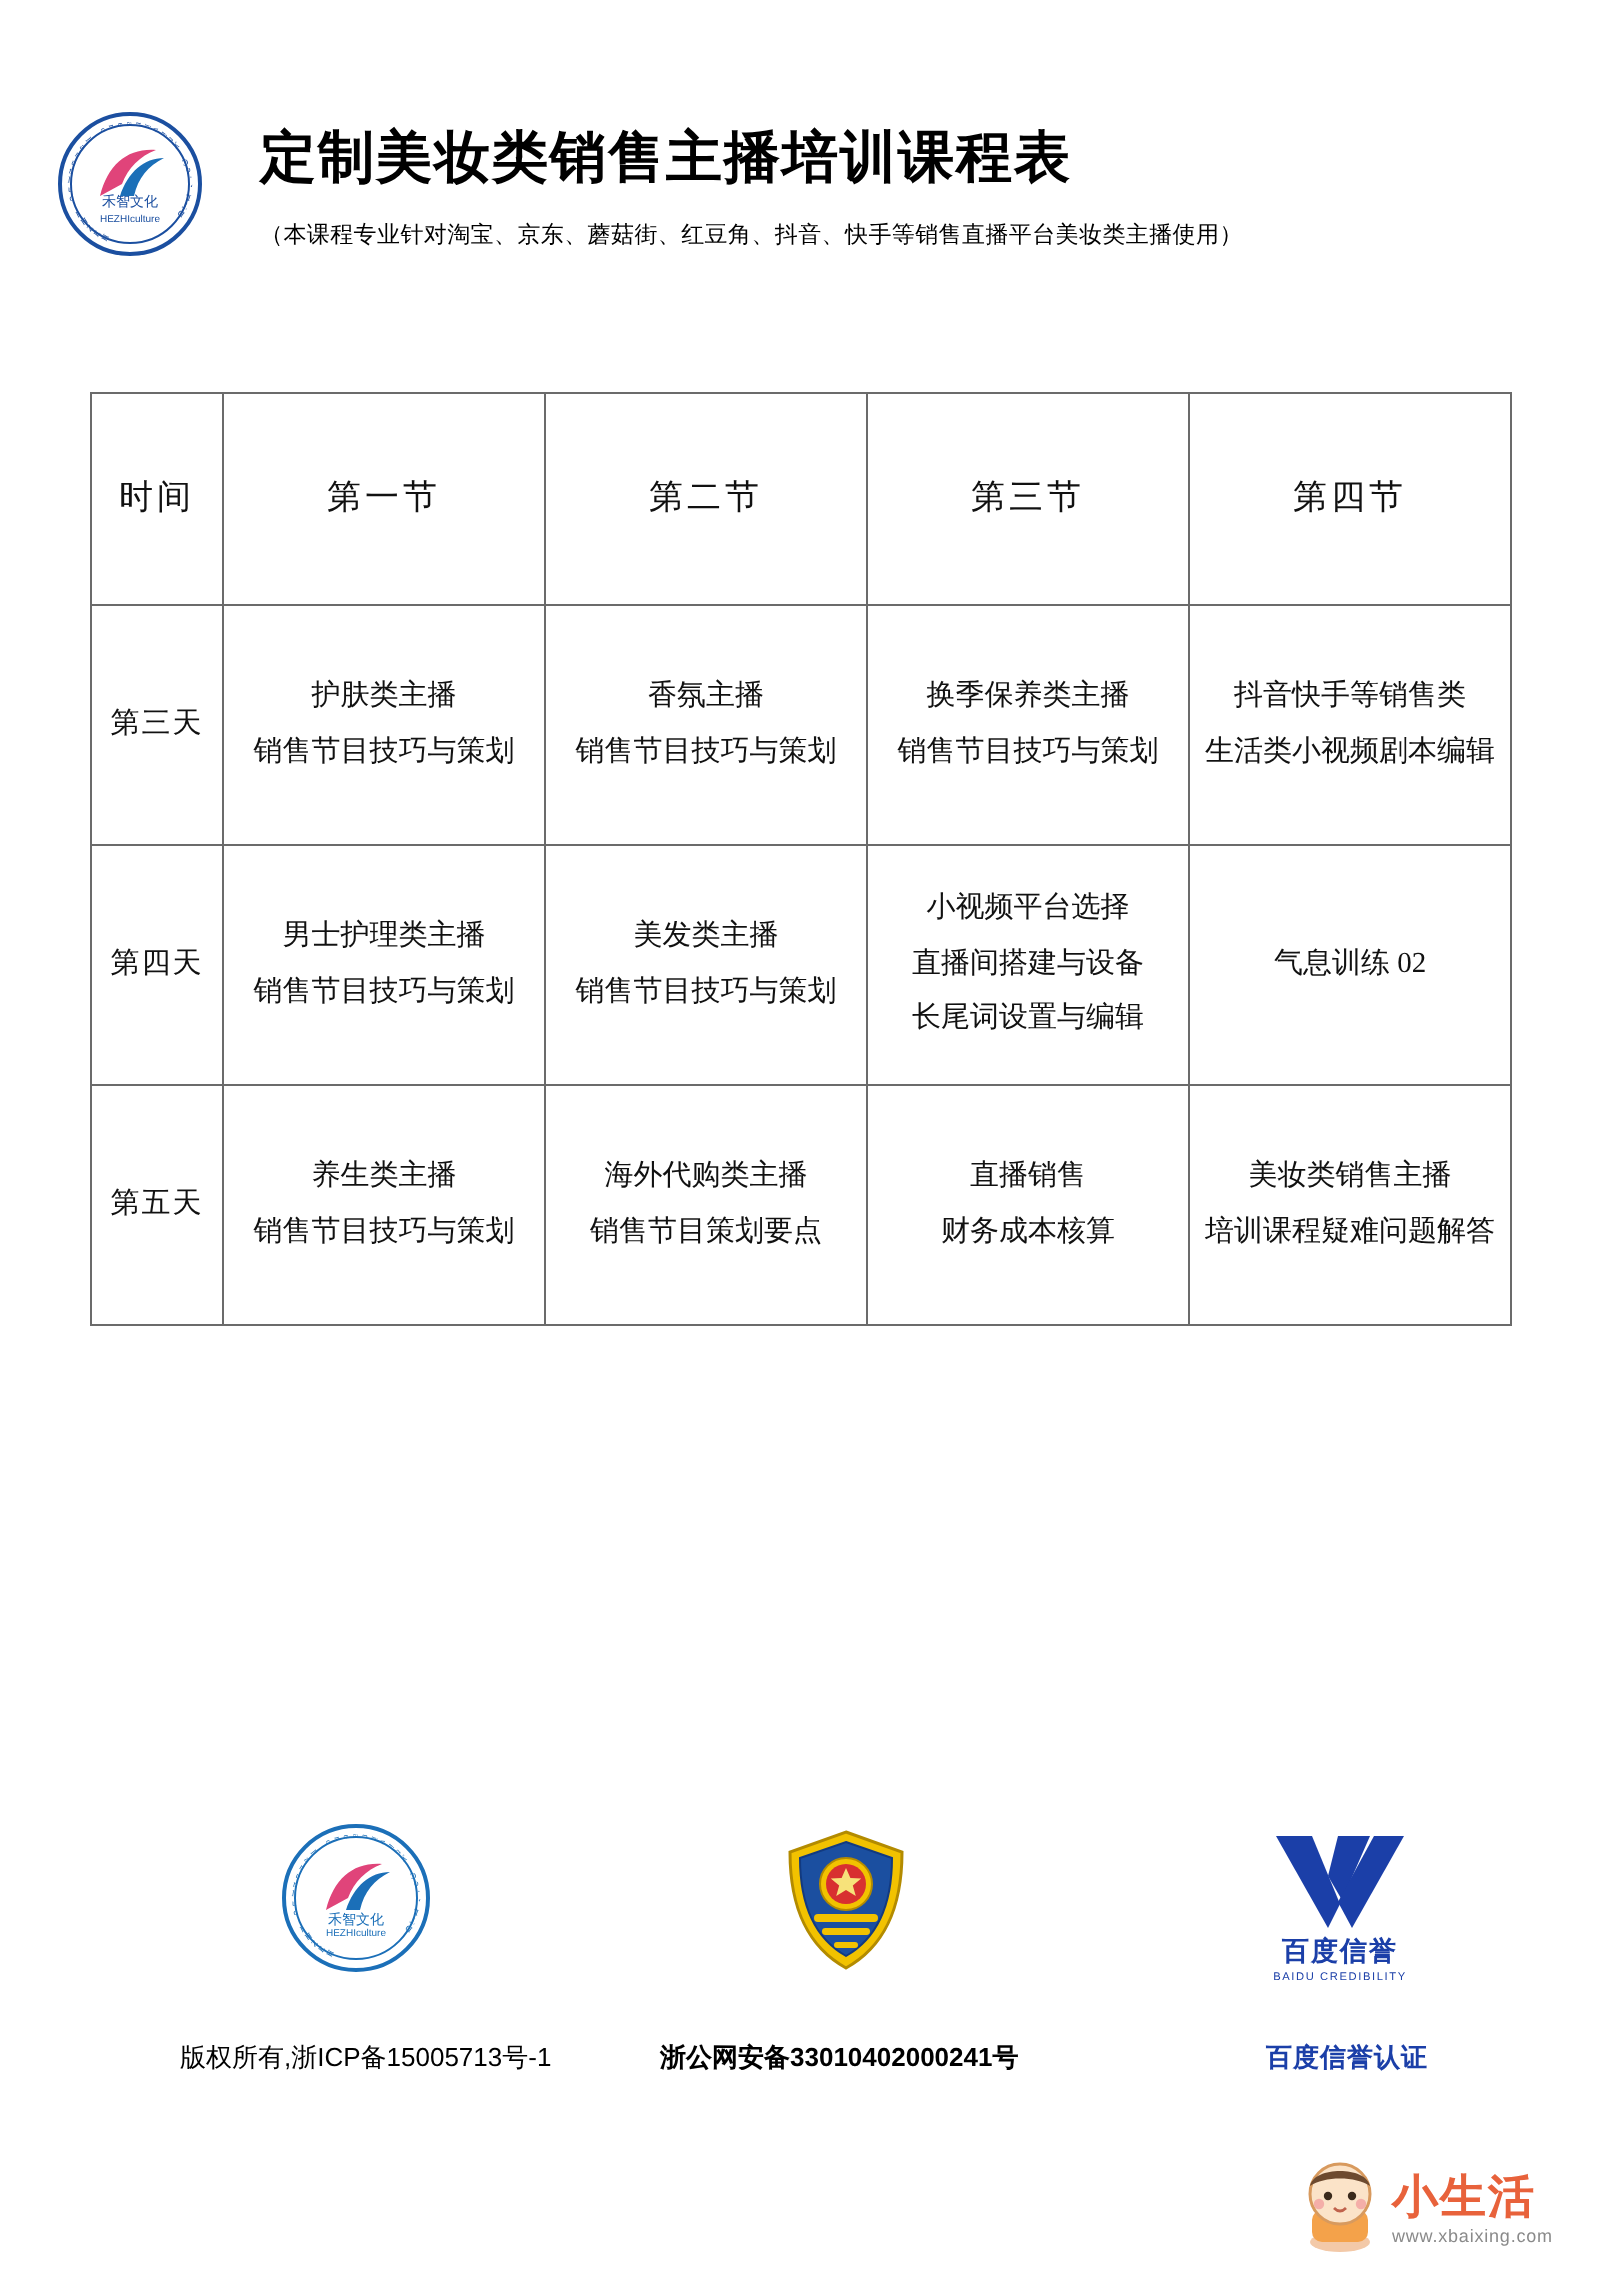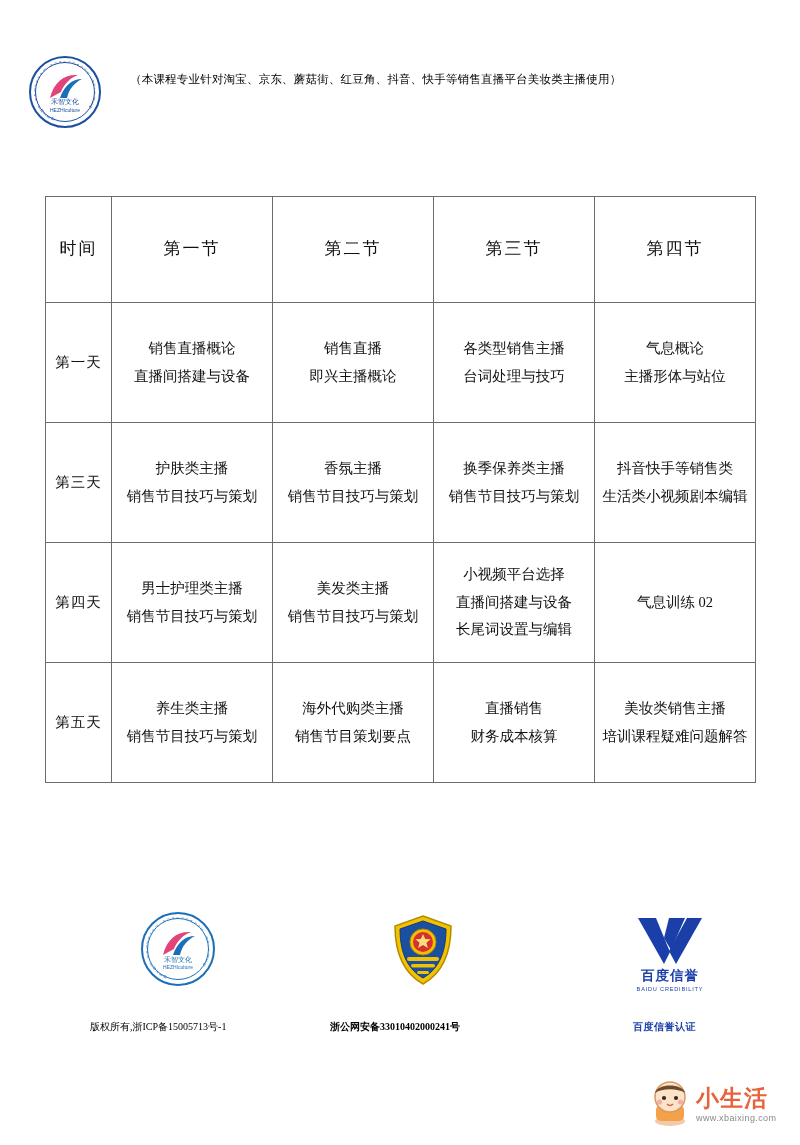--- a/index.html
+++ b/index.html
@@ -226,22 +226,22 @@
 
   .footer-lines {
     position: absolute;
     left: 0;
     top: 108px;
     width: 800px;
     height: 30px;
   }
   .fline {
     position: absolute;
-    font-family: Liberation Serif, serif;
-    font-size: 10px;
+    font-family: Liberation Sans, sans-serif;
+    font-size: 13px;
     color: #000;
     white-space: nowrap;
   }
   .fline-1 { left: 90px; top: 0; }
   .fline-2 { left: 330px; top: 0; font-weight: bold; }
   .fline-3 { left: 633px; top: 0; font-weight: bold; color: #1b3fa8; letter-spacing: 0.5px; }
 
   
   .watermark {
     position: absolute;
@@ -323,20 +323,21 @@
         <path d="M2 26 C6 10 16 2 30 3 C22 6 16 12 13 20 Z" fill="#e0447a"></path>
         <path d="M12 26 C16 14 24 7 34 7 C26 11 21 17 19 26 Z" fill="#1b6fb8"></path>
       </svg>
 
       <div class="brand-cn">禾智文化</div>
       <div class="brand-en">HEZHIculture</div>
     </div>
   </div>
 
   <div class="title-block">
+    <div class="doc-title">定制美妆类销售主播培训课程表</div>
     <div class="doc-subtitle">（本课程专业针对淘宝、京东、蘑菇街、红豆角、抖音、快手等销售直播平台美妆类主播使用）</div>
   </div>
 </div>
 
 <div class="table-wrap">
   <table class="schedule">
     <colgroup>
       <col class="c0">
         <col class="c1">
         <col class="c2">
@@ -346,39 +347,20 @@
     <thead>
       <tr>
         <th>时间</th>
         <th>第一节</th>
         <th>第二节</th>
         <th>第三节</th>
         <th>第四节</th>
       </tr>
     </thead>
     <tbody id="table-body">
-        <tr>
-          <td class="daycell">第一天</td>
-          <td>
-            <span class="cellline">销售直播概论</span>
-            <span class="cellline">直播间搭建与设备</span>
-          </td>
-          <td>
-            <span class="cellline">销售直播</span>
-            <span class="cellline">即兴主播概论</span>
-          </td>
-          <td>
-            <span class="cellline">各类型销售主播</span>
-            <span class="cellline">台词处理与技巧</span>
-          </td>
-          <td>
-            <span class="cellline">气息概论</span>
-            <span class="cellline">主播形体与站位</span>
-          </td>
-        </tr>
         <tr>
           <td class="daycell">第三天</td>
           <td>
             <span class="cellline">护肤类主播</span>
             <span class="cellline">销售节目技巧与策划</span>
           </td>
           <td>
             <span class="cellline">香氛主播</span>
             <span class="cellline">销售节目技巧与策划</span>
           </td>

